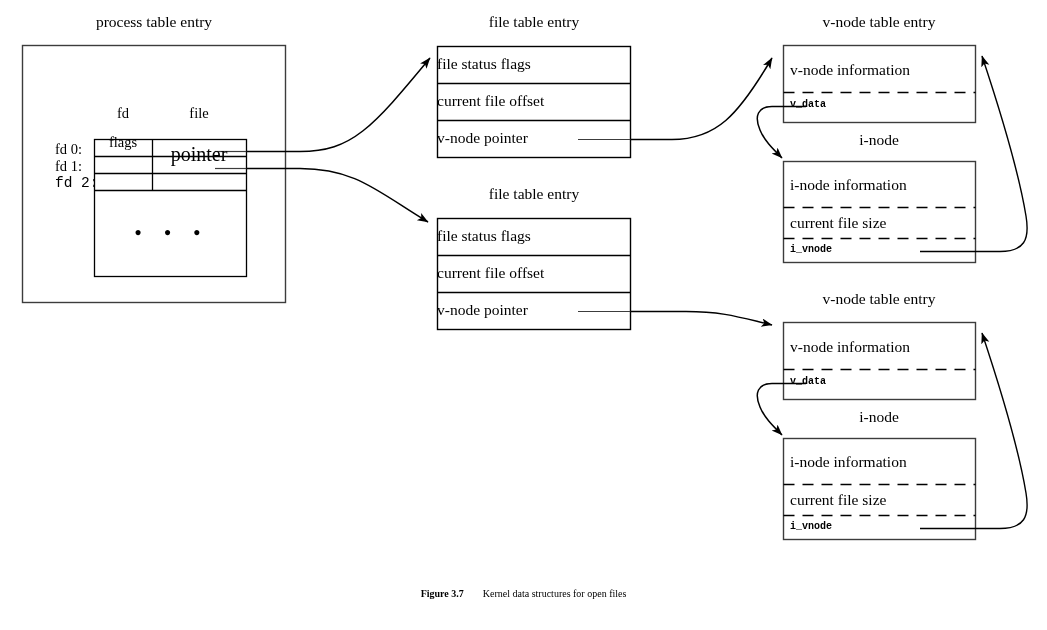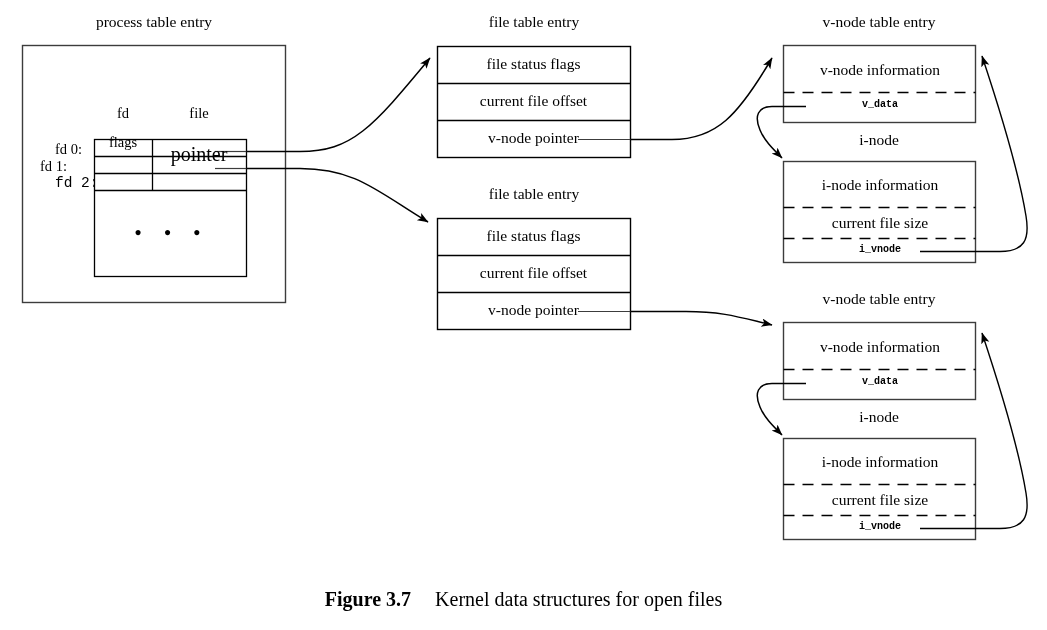--- a/index.html
+++ b/index.html
@@ -2,24 +2,24 @@
 <html><head>
 <meta charset="utf-8">
 <style>
   html,body{margin:0;padding:0;background:#ffffff;}
   body{width:1047px;height:630px;position:relative;overflow:hidden;
        font-family:"Liberation Serif","DejaVu Serif",serif;color:#000;}
   #stage{position:absolute;left:0;top:0;width:1047px;height:502px;}
   svg.layer{position:absolute;left:0;top:0;width:1047px;height:630px;overflow:visible;}
   .lbl{position:absolute;font-size:15.5px;line-height:1;white-space:nowrap;}
   .cell{position:absolute;font-size:15.5px;line-height:1;white-space:nowrap;
-        text-align:center;}
+        text-align:left;}
   .mono{font-family:"Liberation Mono","DejaVu Sans Mono",monospace;font-size:10px;font-weight:bold;}
   .caption{position:absolute;left:0;top:588px;width:1047px;text-align:center;
-           font-size:20px;}
+           font-size:10px;}
   .caption b{font-weight:bold;}
   .center{transform:translateX(-50%);}
   .dots{position:absolute;font-size:19px;letter-spacing:9px;font-weight:bold;}
 </style>
 </head>
 <body>
 
 <div id="stage">
 
   <svg class="layer" viewBox="0 0 1047 630">
@@ -95,21 +95,21 @@
 
   <div class="lbl center" style="left:154px;top:14px;">process table entry</div>
 
   <div class="lbl center" style="left:123px;top:106px;font-size:14.5px;text-align:right;">fd</div>
   <div class="lbl center" style="left:123px;top:135px;font-size:14.5px;">flags</div>
 
   <div class="lbl center" style="left:199px;top:106px;font-size:14.5px;font-family:Liberation Serif, serif;">file</div>
   <div class="lbl center" style="left:199px;top:120px;font-size:20px;margin-top:24px;">pointer</div>
 
   <div class="lbl" style="left:55px;top:142px;font-size:14.5px;">fd 0:</div>
-  <div class="lbl" style="left:40px;top:159px;font-size:14.5px;">fd 1:</div>
+  <div class="lbl" style="left:55px;top:159px;font-size:14.5px;">fd 1:</div>
   <div class="lbl" style="left:55px;top:176px;font-size:14.5px;font-family:Liberation Mono, monospace;">fd 2:</div>
 
   <div class="dots center" style="left:172px;top:222px;">•  •  •</div>
 
   <div class="lbl center" style="left:534px;top:14px;">file table entry</div>
   <div class="cell" style="left:437px;top:56px;width:193px;">file status flags</div>
   <div class="cell" style="left:437px;top:93px;width:193px;">current file offset</div>
   <div class="cell" style="left:437px;top:130px;width:193px;">v-node pointer</div>
 
   <div class="lbl center" style="left:534px;top:186px;">file table entry</div>

